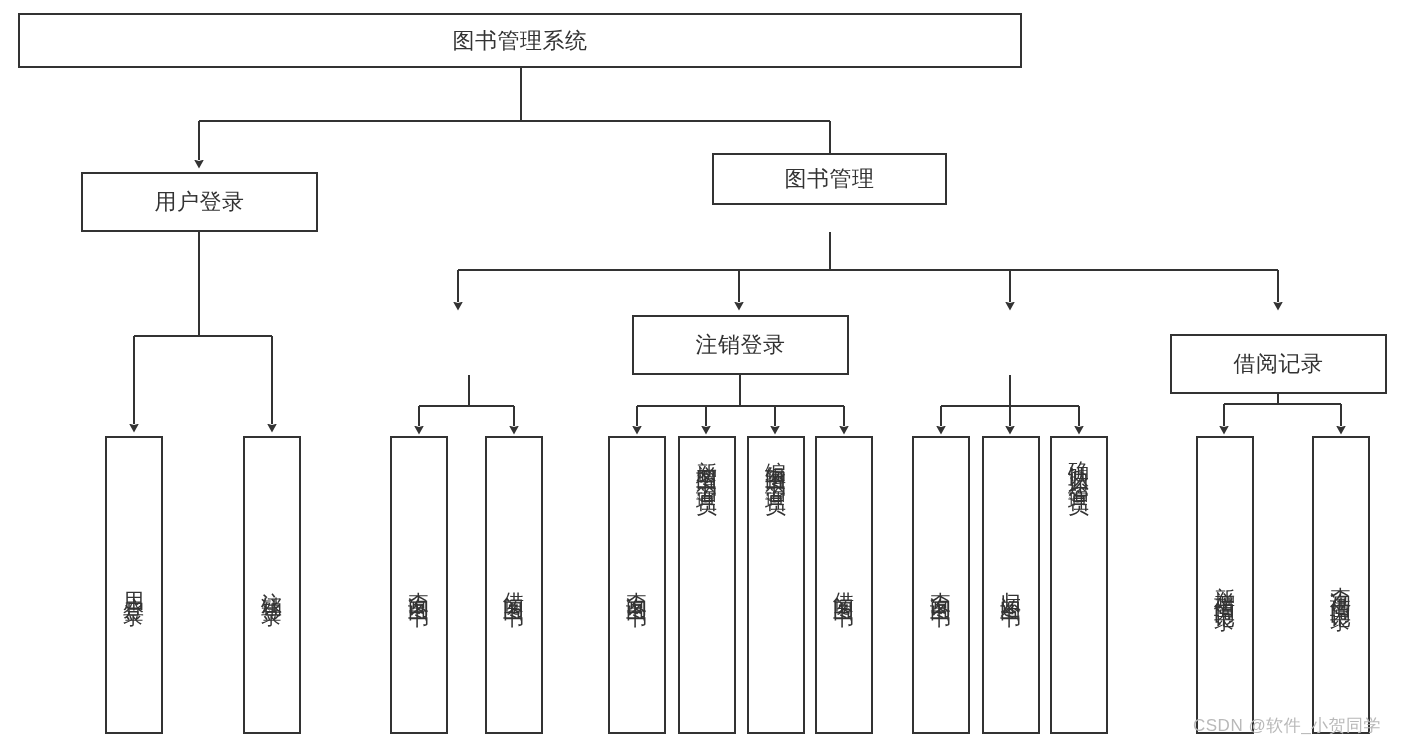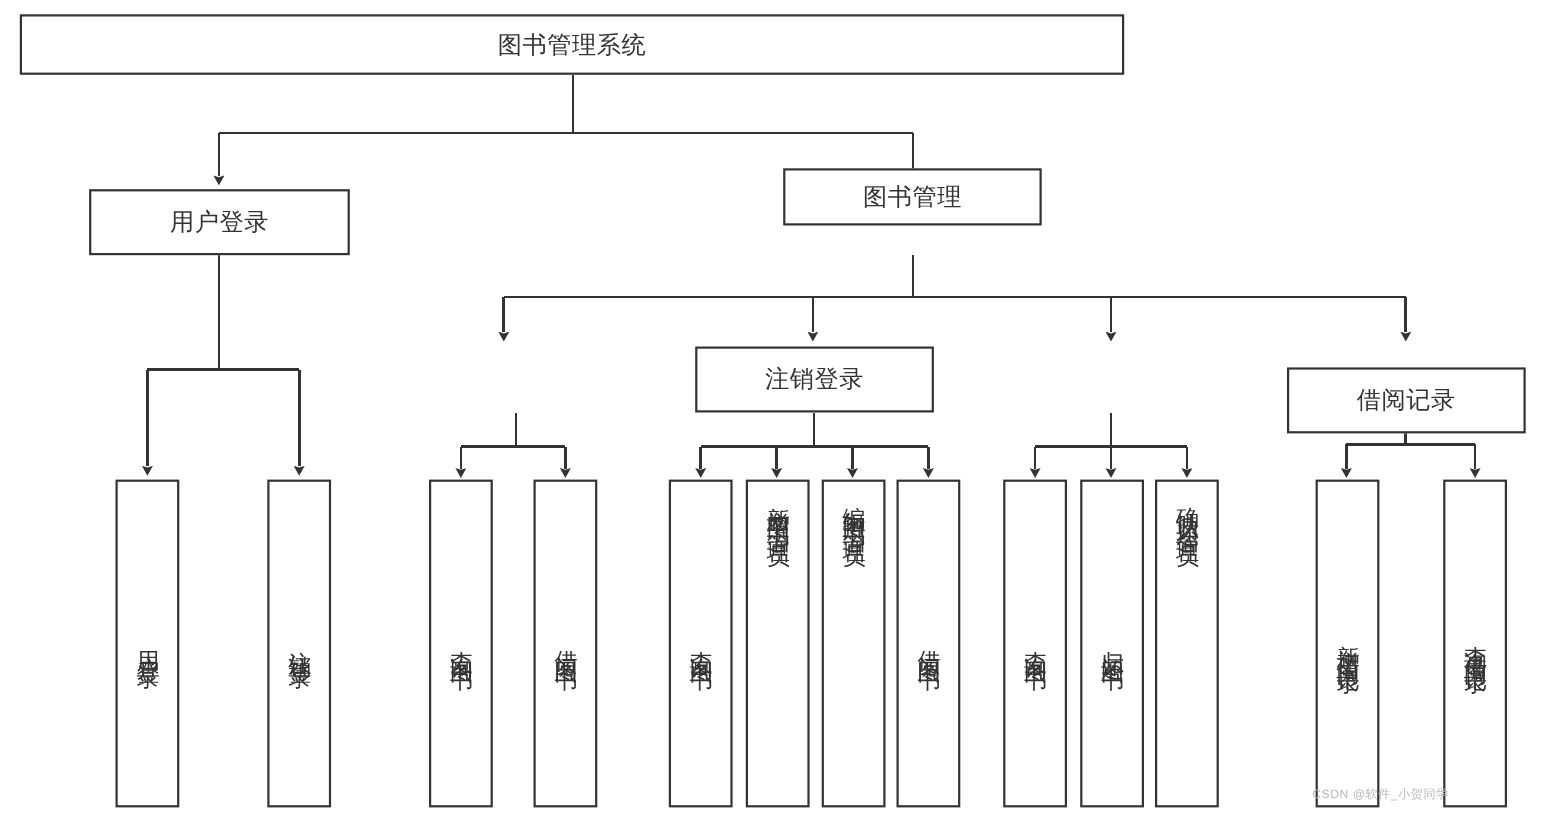--- a/index.html
+++ b/index.html
@@ -57,21 +57,21 @@
     letter-spacing: 5px;
     line-height: 1;
   }
   .node-vertical.align-middle {
     align-items: center;
   }
   #watermark {
     position: absolute;
     left: 1193px;
     top: 714px;
-    font-size: 11px;
+    font-size: 17px;
     color: #b9b9b9;
     white-space: nowrap;
     letter-spacing: 0.5px;
     pointer-events: none;
   }
 </style>
 </head>
 <body>
 
 <div id="diagram-root">

